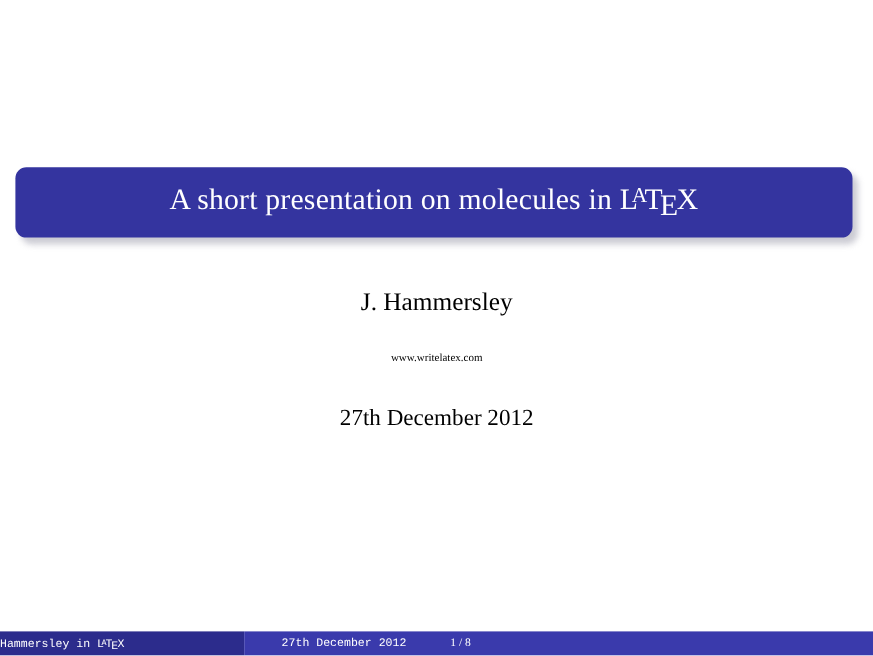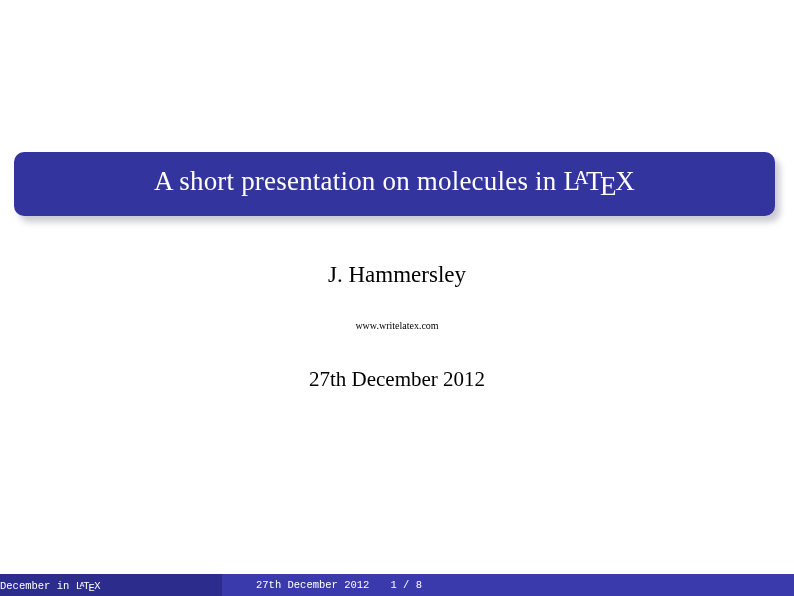--- a/index.html
+++ b/index.html
@@ -127,36 +127,37 @@
     box-sizing: border-box;
     display: flex;
     align-items: center;
     white-space: nowrap;
     overflow: hidden;
   }
   #footer-date {
     margin-left: 34px;
   }
   #footer-page {
-    margin-left: 21px;
+    margin-left: 40px;
+    font-family: Liberation Serif, serif;
   }
 </style>
 </head>
 <body>
 
 <div id="title-block-wrap">
   <div id="title-block-shadow"></div>
   <div id="title-block">
     <div id="title-text"><span>A short presentation on molecules in </span><span class="latex-logo"><span>L</span><span class="l-a">A</span><span>T</span><span class="l-e">E</span><span>X</span></span></div>
   </div>
 </div>
 
 <div class="meta" id="author-line">J. Hammersley</div>
 <div class="meta" id="url-line">www.writelatex.com</div>
 <div class="meta" id="date-line">27th December 2012</div>
 
 <div id="footer-bar">
-  <div id="footer-title"><span>December in </span><span class="latex-logo"><span>L</span><span class="l-a">A</span><span>T</span><span class="l-e">E</span><span>X</span></span></div>
+  <div id="footer-title"><span>Hammersley in </span><span class="latex-logo"><span>L</span><span class="l-a">A</span><span>T</span><span class="l-e">E</span><span>X</span></span></div>
   <div id="footer-right">
     <span id="footer-date">27th December 2012</span>
     <span id="footer-page">1 / 8</span>
   </div>
 </div>
 
 </body></html>

